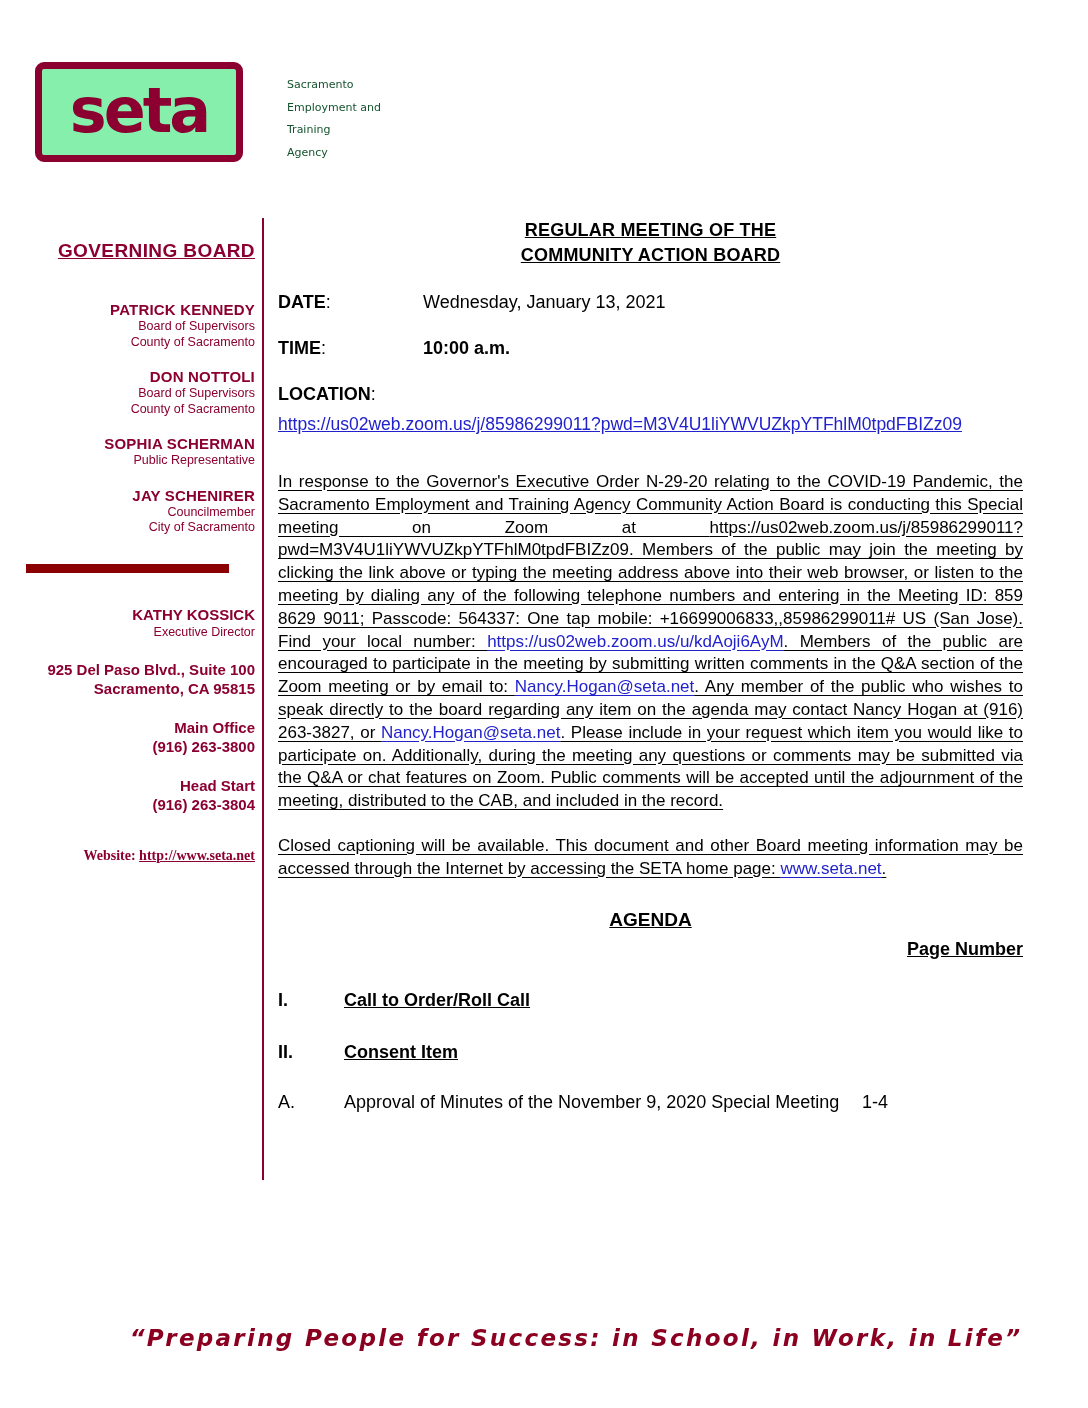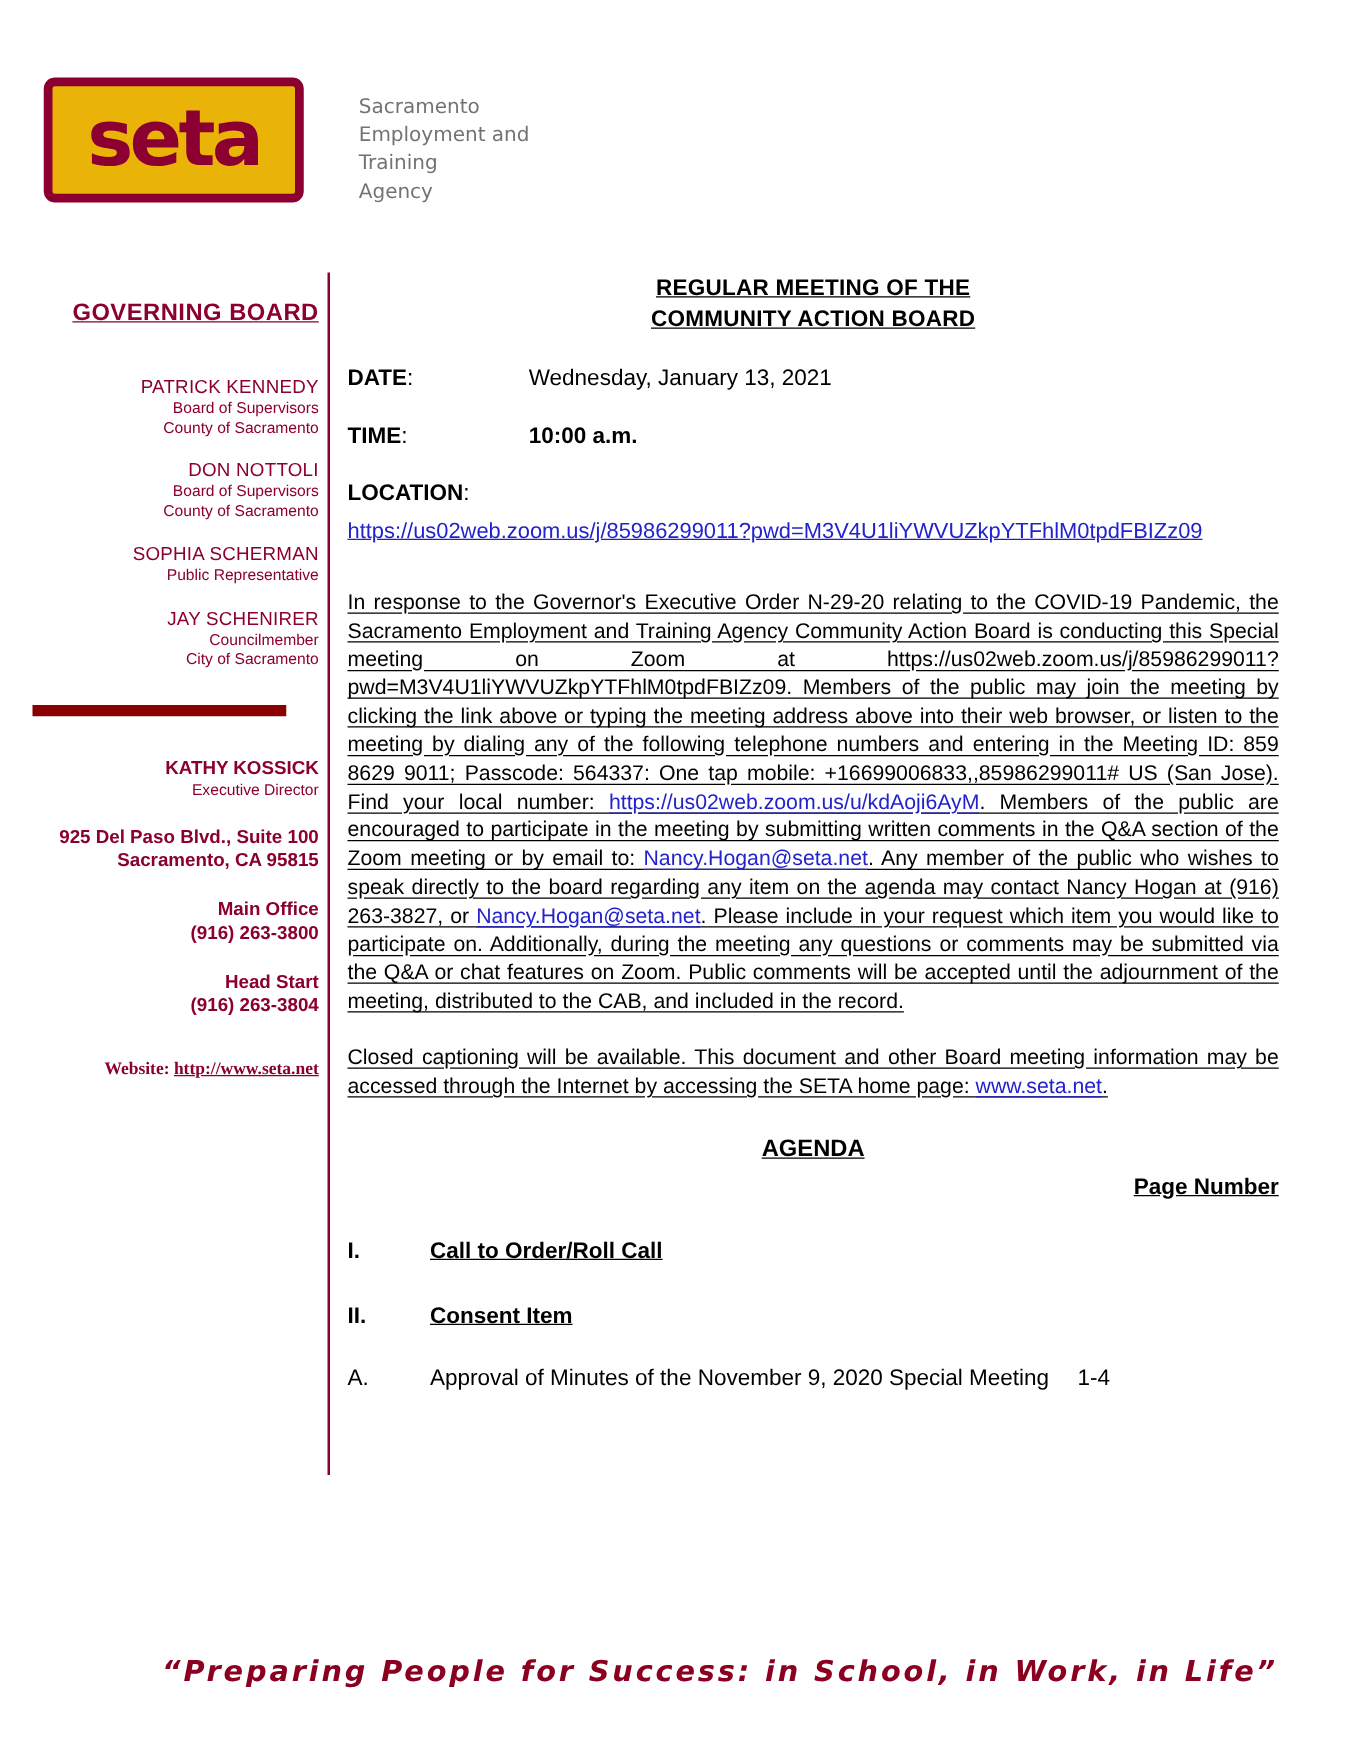--- a/index.html
+++ b/index.html
@@ -26,43 +26,43 @@
   }
   #logo-mark {
     position: absolute;
     left: 0;
     top: 0;
     width: 208px;
     height: 100px;
     border: 7px solid #8B0031;
     border-radius: 9px;
     box-sizing: border-box;
-    background: #eab308;
+    background: #86efac;
   }
   #logo-wordmark {
     position: absolute;
     left: 50%;
     top: 50%;
     transform: translate(-50%, -52%);
     font-family: "DejaVu Sans", sans-serif;
     font-weight: bold;
     font-size: 62px;
     line-height: 62px;
     letter-spacing: -3px;
     color: #8B0031;
     white-space: nowrap;
   }
   #agency-name {
     position: absolute;
     left: 252px;
     top: 12px;
     font-family: "DejaVu Sans", sans-serif;
-    font-size: 16px;
+    font-size: 11px;
     line-height: 22.5px;
-    color: #737373;
+    color: #14532d;
     white-space: pre-line;
   }
 
   
   #sidebar {
     position: absolute;
     left: 0;
     top: 240px;
     width: 255px;
     text-align: right;
@@ -73,21 +73,21 @@
     font-weight: bold;
     text-decoration: underline;
     letter-spacing: 0.4px;
     margin-bottom: 38px;
   }
   .member {
     margin-bottom: 17px;
   }
   .member .m-name {
     font-size: 15px;
-    font-weight: normal;
+    font-weight: bold;
     letter-spacing: 0.2px;
     line-height: 19px;
     padding-left: 16px;
   }
   .member .m-role {
     font-size: 12.5px;
     font-weight: normal;
     line-height: 15.5px;
   }
   #sidebar-rule {

